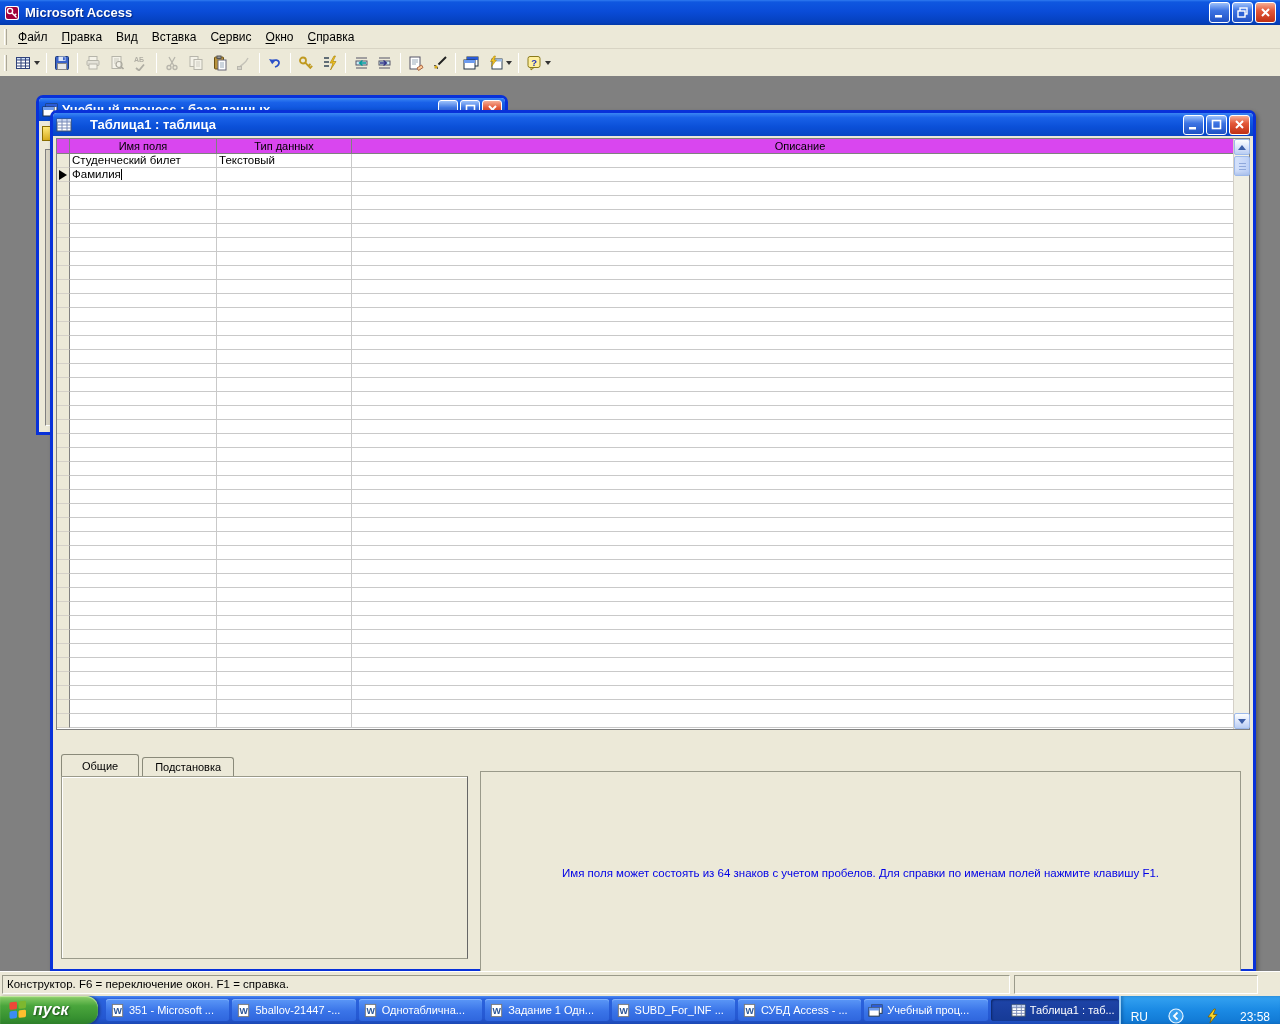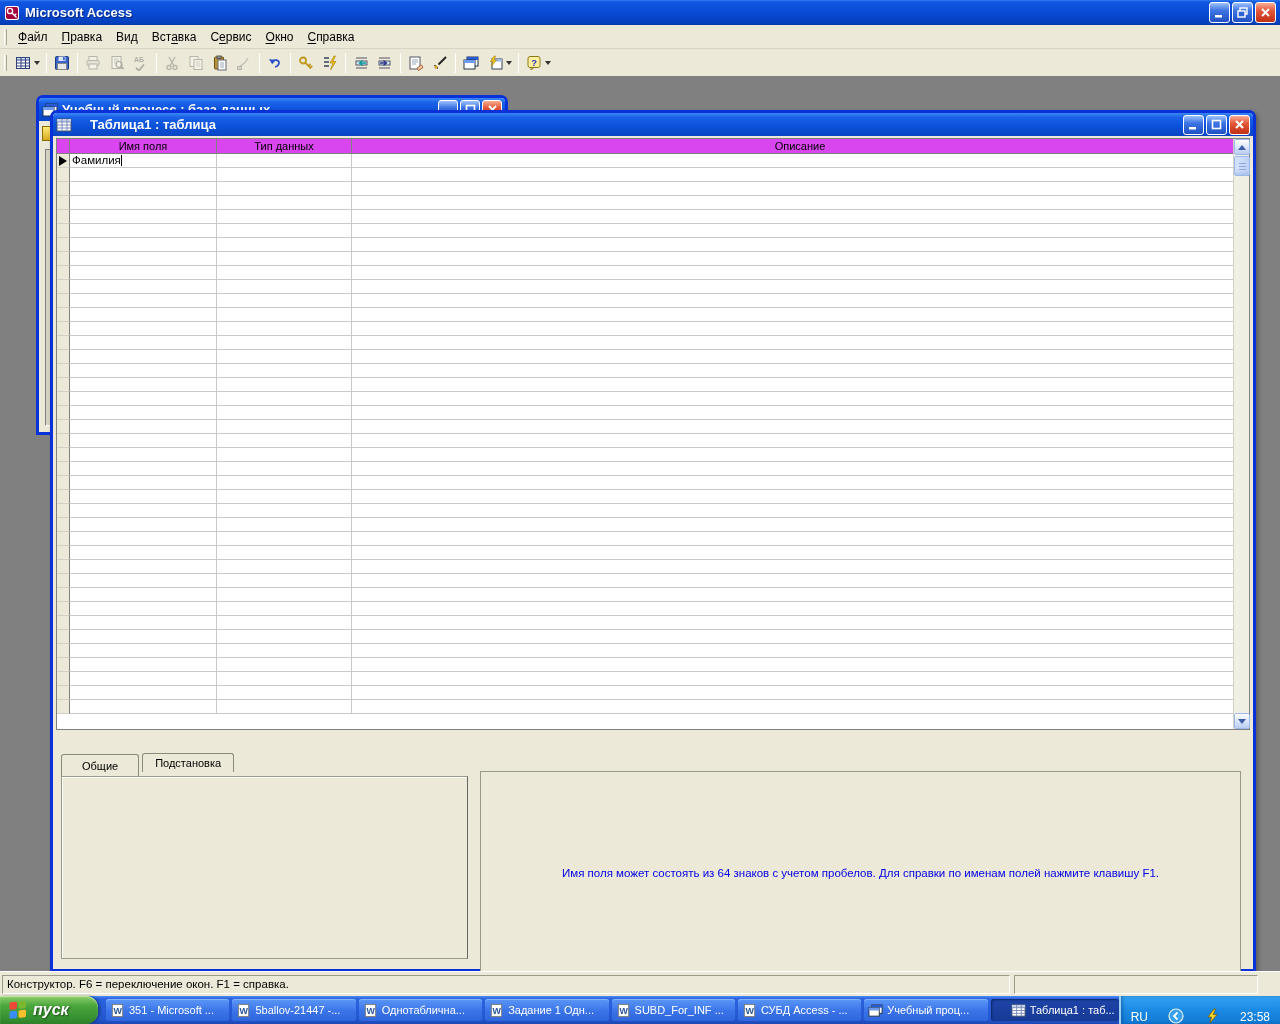--- a/index.html
+++ b/index.html
@@ -94,21 +94,21 @@
   .sarrow { width:0; height:0; border-left:4px solid transparent; border-right:4px solid transparent; }
   .sarrow.u { border-bottom:5px solid #3d5fa8; } .sarrow.d { border-top:5px solid #3d5fa8; }
   .sthumb { position:absolute; left:0; top:17px; width:16px; height:20px; border:1px solid #9db9eb; border-radius:2px;
     background:linear-gradient(90deg,#d7e3fb,#bed1f7); box-shadow:inset 0 -4px 5px -3px #9cb4e4; }
   .sthumb::after { content:""; position:absolute; left:4px; top:6px; width:7px; height:1px;
     background:#8fa8dc; box-shadow:0 3px 0 #8fa8dc, 0 6px 0 #8fa8dc; }
 
   
   .props-label { position:absolute; left:3px; top:596px; width:1194px; height:17px;
     font-size:11px; text-align:center; line-height:17px; color:#000; }
-  .tabs { position:absolute; left:8px; top:617px; display:flex; align-items:flex-start; }
+  .tabs { position:absolute; left:8px; top:617px; display:flex; align-items:flex-end; }
   .tab { border:1px solid #8a8a7a; border-bottom:none; border-radius:3px 3px 0 0; background:#ECE9D8;
     font-size:11px; padding:3px 12px; margin-right:3px; color:#000; }
   .tab.active { padding:5px 20px; position:relative; top:1px; }
   .left-pane { position:absolute; left:8px; top:640px; width:407px; height:183px;
     background:#ECE9D8; border:1px solid #9a9a8a; border-right-color:#666; box-shadow:1px 1px 0 #fff inset; }
   .right-pane { position:absolute; left:427px; top:619px; width:761px; height:204px;
     background:#ECE9D8; border:1px solid #9a9a8a; display:flex; align-items:center; justify-content:center;margin-top:16px; }
   .help-text { color:#0000E6; font-size:11.5px; text-align:center; padding:0 30px; }
 
   
@@ -403,20 +403,26 @@
 
       <div class="design-grid">
         <div class="grid-header">
           <div class="hcell sel"></div>
           <div class="hcell c1">Имя поля</div>
           <div class="hcell c2">Тип данных</div>
           <div class="hcell c3">Описание</div>
         </div>
         <div class="grid-body">
             <div class="grow">
+              <div class="rsel"></div>
+              <div class="gcell c1">Студенческий билет</div>
+              <div class="gcell c2">Текстовый</div>
+              <div class="gcell c3"></div>
+            </div>
+            <div class="grow">
               <div class="rsel">
                 <span class="arrow"></span>
               </div>
               <div class="gcell c1">Фамилия<span class="caret"></span></div>
               <div class="gcell c2"></div>
               <div class="gcell c3"></div>
             </div>
             <div class="grow">
               <div class="rsel"></div>
               <div class="gcell c1"></div>

